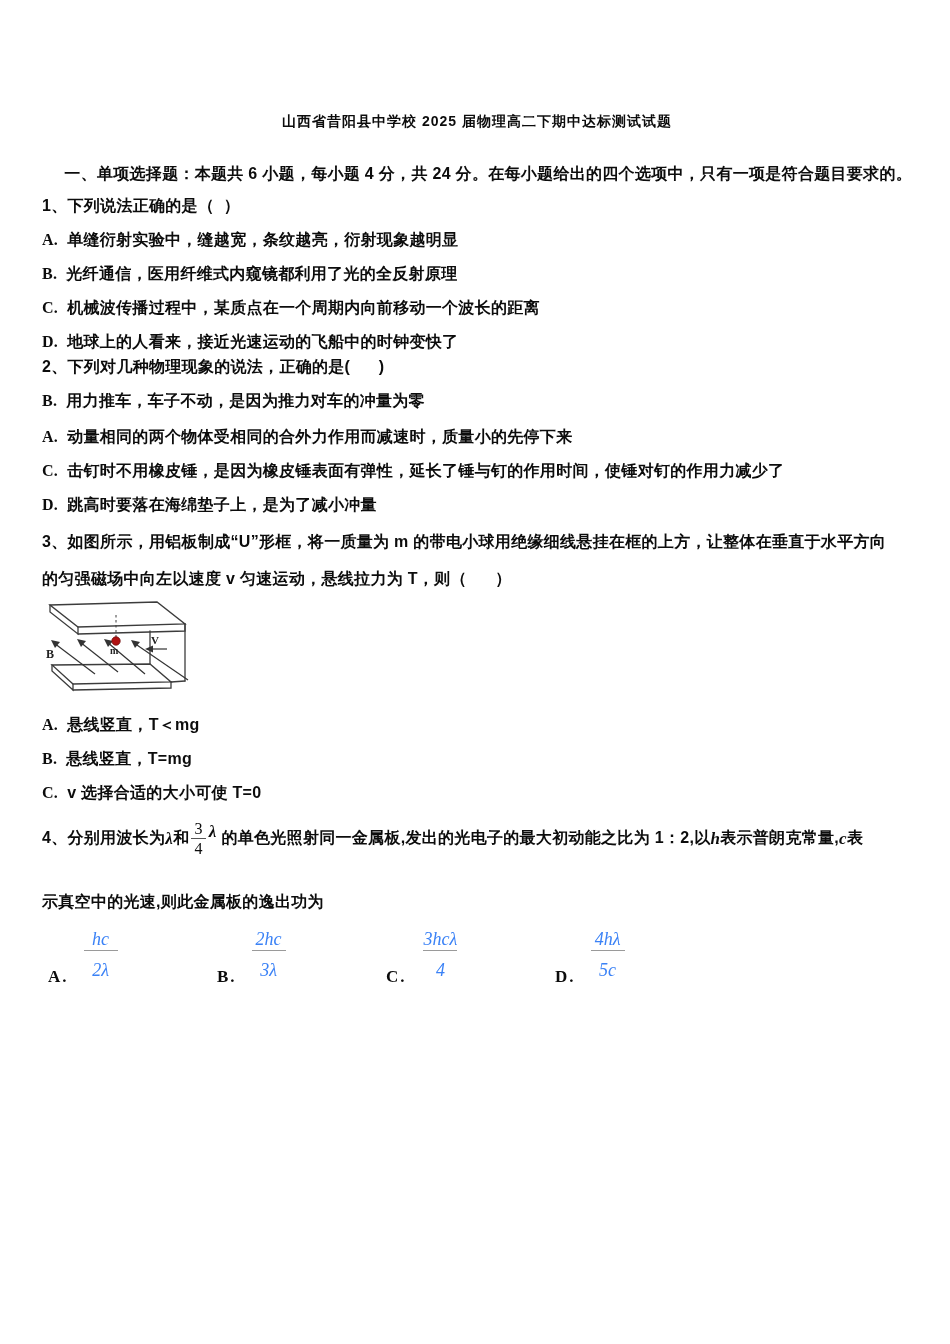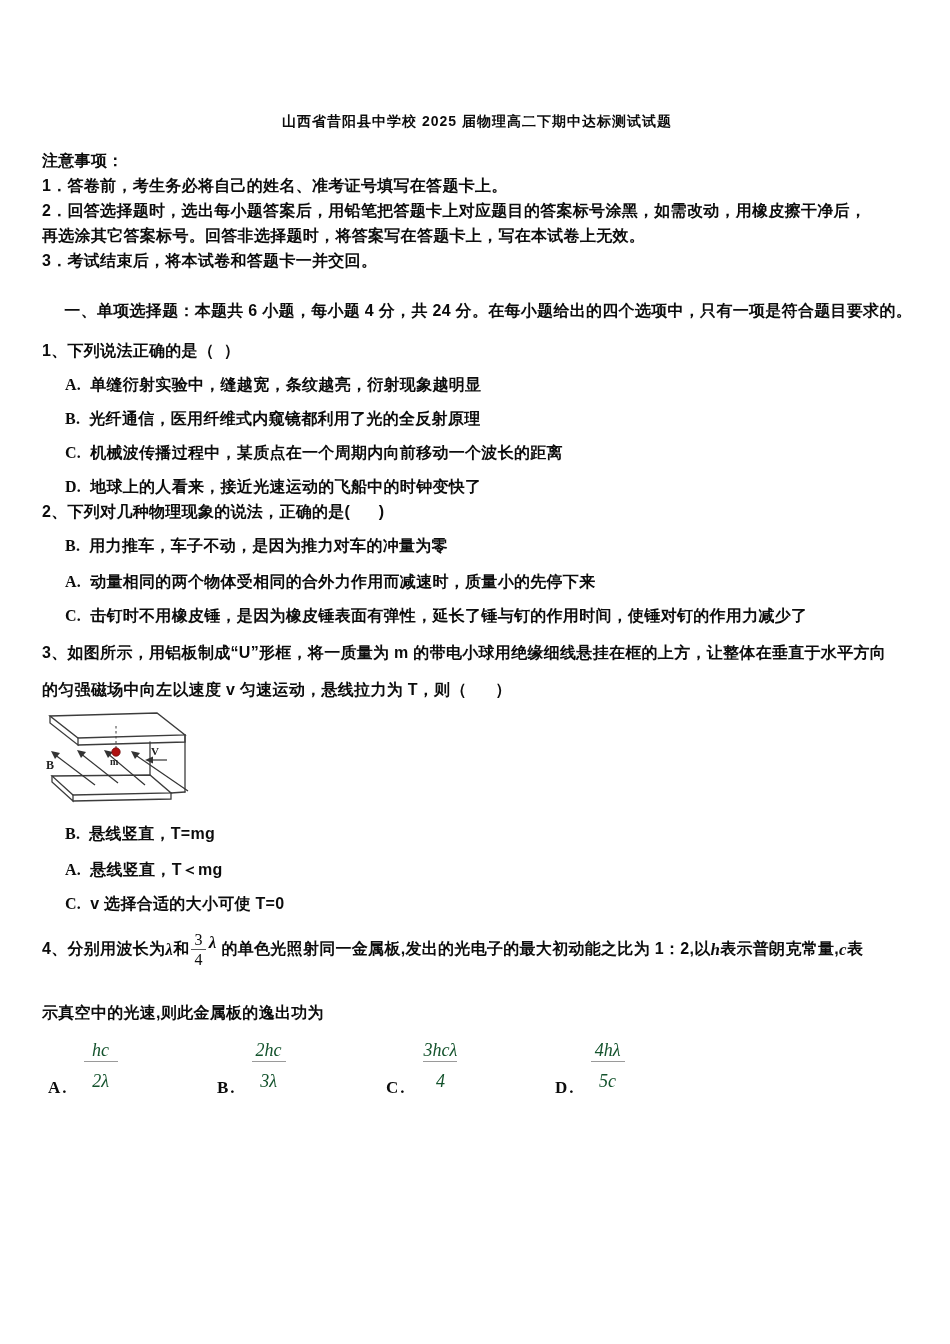--- a/index.html
+++ b/index.html
@@ -14,22 +14,22 @@
     margin:0; padding-top:106px; text-align:center;
     font-size:14px; font-weight:700; letter-spacing:1px; line-height:30px;
   }
 
   .t {
     font-size:16px; font-weight:600; line-height:25px;
     letter-spacing:0.3px; white-space:pre-wrap; margin:0;
   }
   .notice-head { margin-top:12px; }
   .sec { margin-top:25px;text-align:right; }
-  .stem { margin-top:16px; line-height:24px; }
-  .opt  { margin-top:10px; line-height:24px;margin-left:23px; }
+  .stem { margin-top:8px; line-height:24px; }
+  .opt  { margin-top:10px; line-height:24px; }
   .opt .olabel { font-family:"Liberation Serif",serif; margin-right:9px; font-weight:700; }
 
   .q2-stem { margin-top:1px; }
   .q2-first { margin-top:12px; }
   .q3-line { margin-top:0; line-height:37px; }
   .q3-first-line { margin-top:6px; }
   .q3-opt-first { margin-top:12px; }
 
   .figure-wrap { margin:0 0 0 3px; }
 
@@ -55,62 +55,56 @@
   .q4opt { width:169px; display:flex; align-items:flex-end; }
   .q4opt:first-child { margin-left:6px; }
   .q4opt .olabel {
     font-family:"Liberation Serif",serif; font-weight:700; font-size:17px;
     margin-right:15px; padding-bottom:2px; letter-spacing:2px;
   }
   .frac {
     display:inline-flex; flex-direction:column; align-items:center;
     font-family:"Liberation Serif","DejaVu Serif",serif;
     font-style:italic; font-weight:500; font-size:18px; line-height:22px;
-    color:#14532d;
+    color:#3b82f6;
   }
   .frac .den { border-top:1.4px solid #9a9a9a; padding:8px 4px; min-width:26px; text-align:center; }
   .frac .num { padding:0 2px; }
 
   .q5 { margin-top:40px; line-height:24px; }
 
   svg .ln { stroke:#3c3c3c; stroke-width:1.3; fill:none; stroke-linecap:round; }
   svg .arrow-ln { stroke:#333; stroke-width:1.2; fill:none; }
   svg .ah { fill:#333; stroke:none; }
   svg text { font-family:"Liberation Serif",serif; font-weight:700; fill:#222; }
 </style>
 </head>
 <body>
 
 <div class="doc">
 
   <h1 class="title">山西省昔阳县中学校 2025 届物理高二下期中达标测试试题</h1>
 
-  <div>
-    <p class="t notice-head">注意事项：</p>
-    <p class="t">1．答卷前，考生务必将自己的姓名、准考证号填写在答题卡上。</p>
-    <p class="t">2．回答选择题时，选出每小题答案后，用铅笔把答题卡上对应题目的答案标号涂黑，如需改动，用橡皮擦干净后，</p>
-    <p class="t">再选涂其它答案标号。回答非选择题时，将答案写在答题卡上，写在本试卷上无效。</p>
-    <p class="t">3．考试结束后，将本试卷和答题卡一并交回。</p>
-  </div>
 
   <p class="t sec">一、单项选择题：本题共 6 小题，每小题 4 分，共 24 分。在每小题给出的四个选项中，只有一项是符合题目要求的。</p>
 
   <div>
     <p class="t stem">1、下列说法正确的是（  ）</p>
     <p class="t opt"><span class="olabel">A.</span><span>单缝衍射实验中，缝越宽，条纹越亮，衍射现象越明显</span></p>
     <p class="t opt"><span class="olabel">B.</span><span>光纤通信，医用纤维式内窥镜都利用了光的全反射原理</span></p>
     <p class="t opt"><span class="olabel">C.</span><span>机械波传播过程中，某质点在一个周期内向前移动一个波长的距离</span></p>
     <p class="t opt"><span class="olabel">D.</span><span>地球上的人看来，接近光速运动的飞船中的时钟变快了</span></p>
   </div>
 
   <div>
     <p class="t stem q2-stem">2、下列对几种物理现象的说法，正确的是(      )</p>
     <p class="t opt"><span class="olabel">B.</span><span>用力推车，车子不动，是因为推力对车的冲量为零</span></p>
     <p class="t opt q2-first"><span class="olabel">A.</span><span>动量相同的两个物体受相同的合外力作用而减速时，质量小的先停下来</span></p>
     <p class="t opt"><span class="olabel">C.</span><span>击钉时不用橡皮锤，是因为橡皮锤表面有弹性，延长了锤与钉的作用时间，使锤对钉的作用力减少了</span></p>
+    <p class="t opt"><span class="olabel">D.</span><span>跳高时要落在海绵垫子上，是为了减小冲量</span></p>
   </div>
 
   <div>
     <p class="t q3-line q3-first-line">3、如图所示，用铝板制成“U”形框，将一质量为 m 的带电小球用绝缘细线悬挂在框的上方，让整体在垂直于水平方向</p>
     <p class="t q3-line">的匀强磁场中向左以速度 v 匀速运动，悬线拉力为 T，则（      ）</p>
 
     <div class="figure-wrap">
       <svg width="160" height="100" viewBox="0 0 160 100">
 
         <g>
@@ -151,22 +145,22 @@
           <path class="arrow-ln" d="M122,52 L104,52"></path>
           <path class="ah" d="M100,52 L108,48.6 L108,55.4 Z"></path>
         </g>
 
         <text x="1" y="61" font-size="12">B</text>
         <text x="65" y="57" font-size="10">m</text>
         <text x="106" y="47" font-size="11">V</text>
       </svg>
     </div>
 
+    <p class="t opt q3-opt-first"><span class="olabel">A.</span><span>悬线竖直，T＜mg</span></p>
     <p class="t opt"><span class="olabel">B.</span><span>悬线竖直，T=mg</span></p>
-    <p class="t opt q3-opt-first"><span class="olabel">A.</span><span>悬线竖直，T＜mg</span></p>
     <p class="t opt"><span class="olabel">C.</span><span>v 选择合适的大小可使 T=0</span></p>
   </div>
 
   <div>
     <div class="q4-line1">
       <span>4、分别用波长为</span><span class="mathit">λ</span><span>和</span>
       <span class="ifrac">
         <span class="fr-n">3</span>
         <span class="fr-d">4</span>
       </span>

